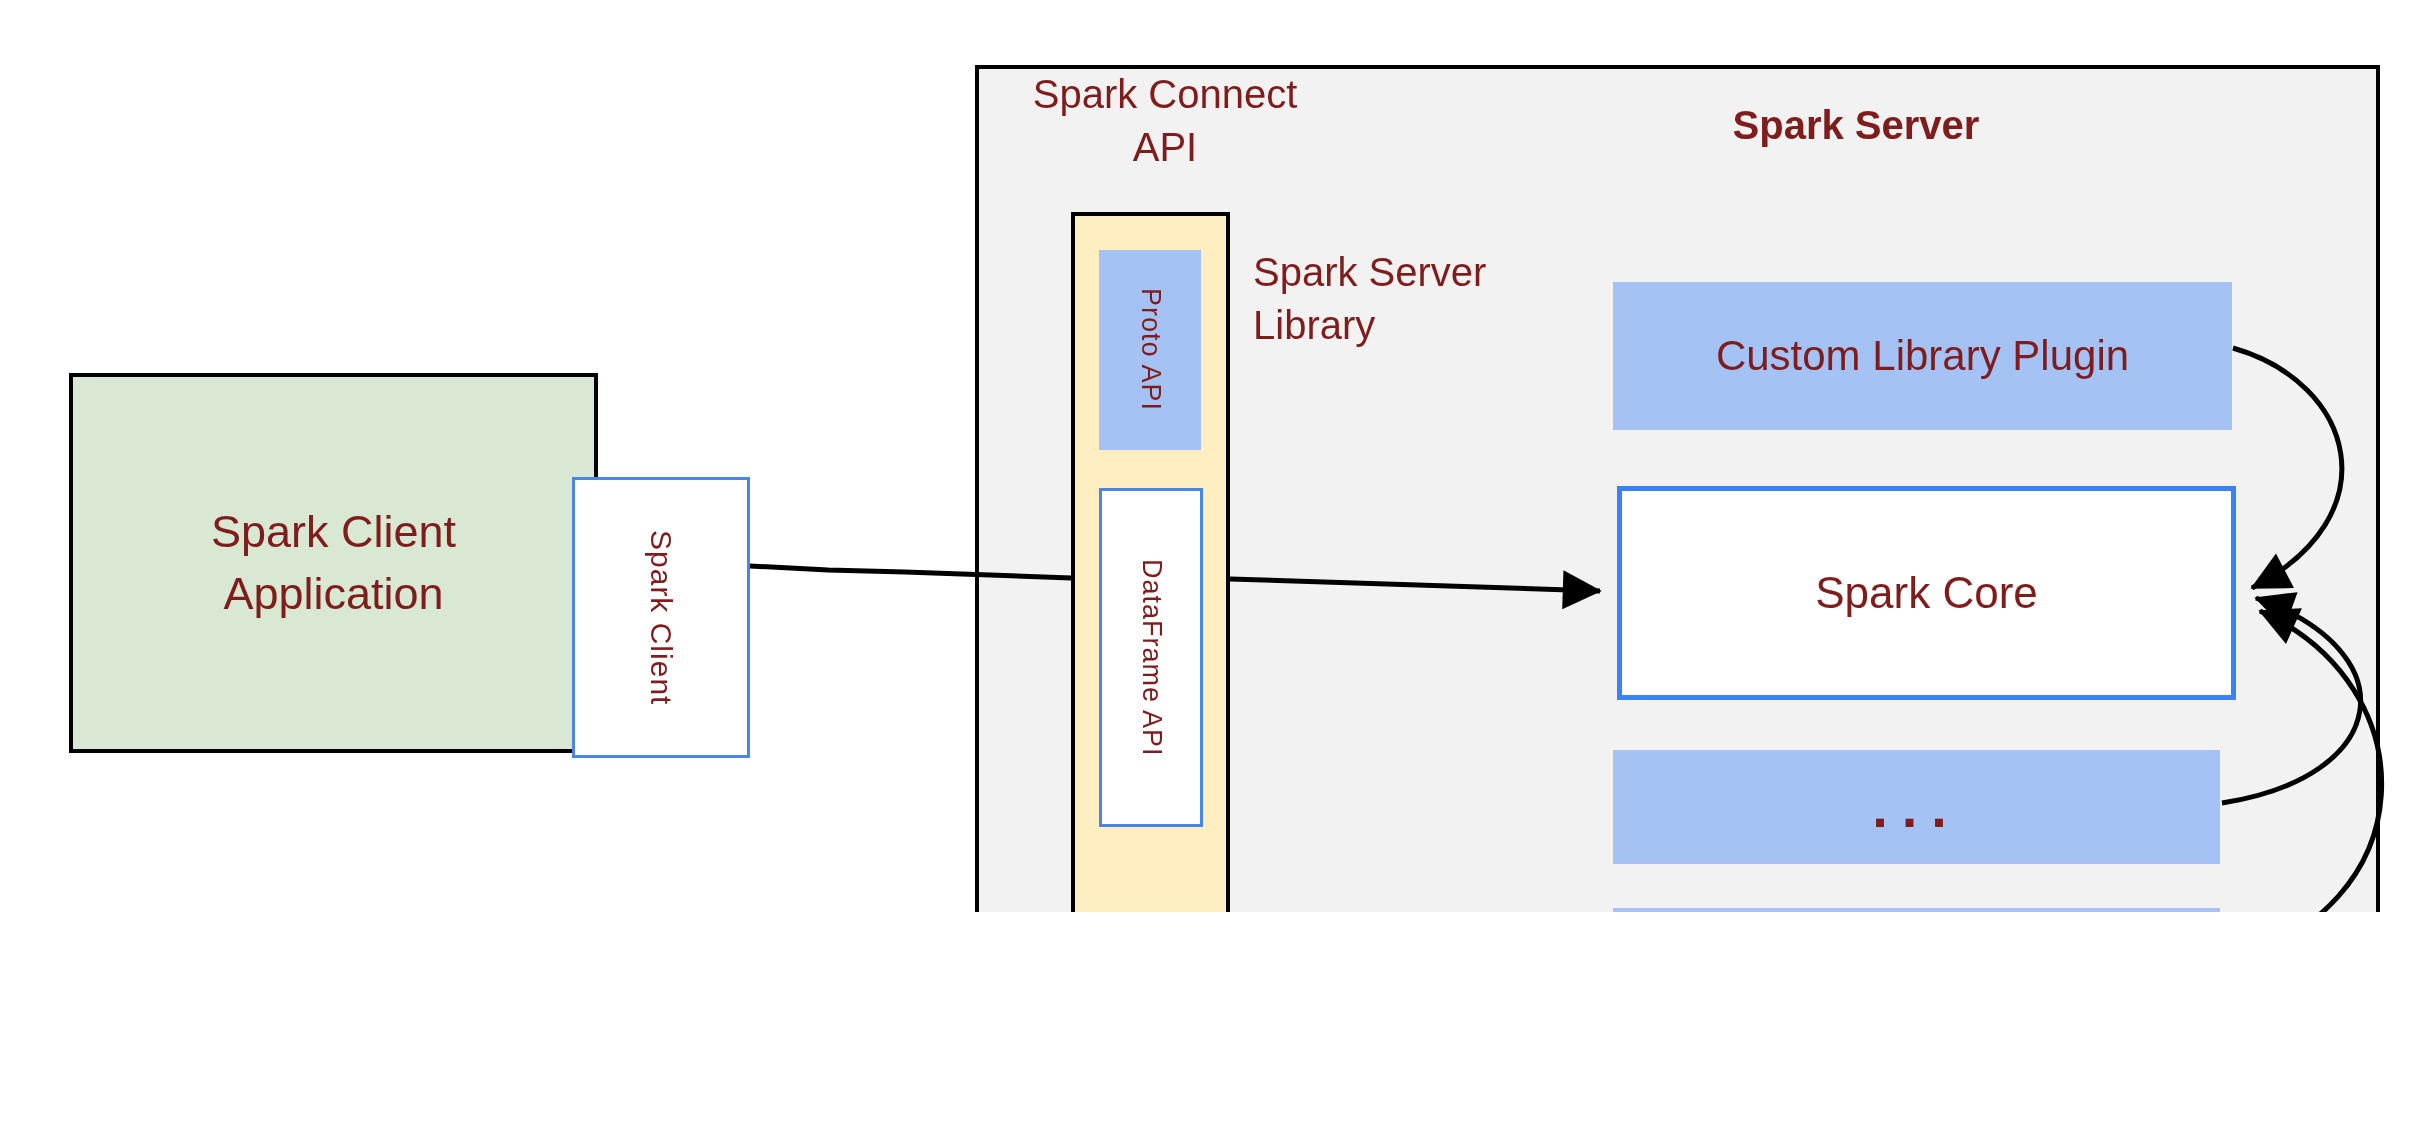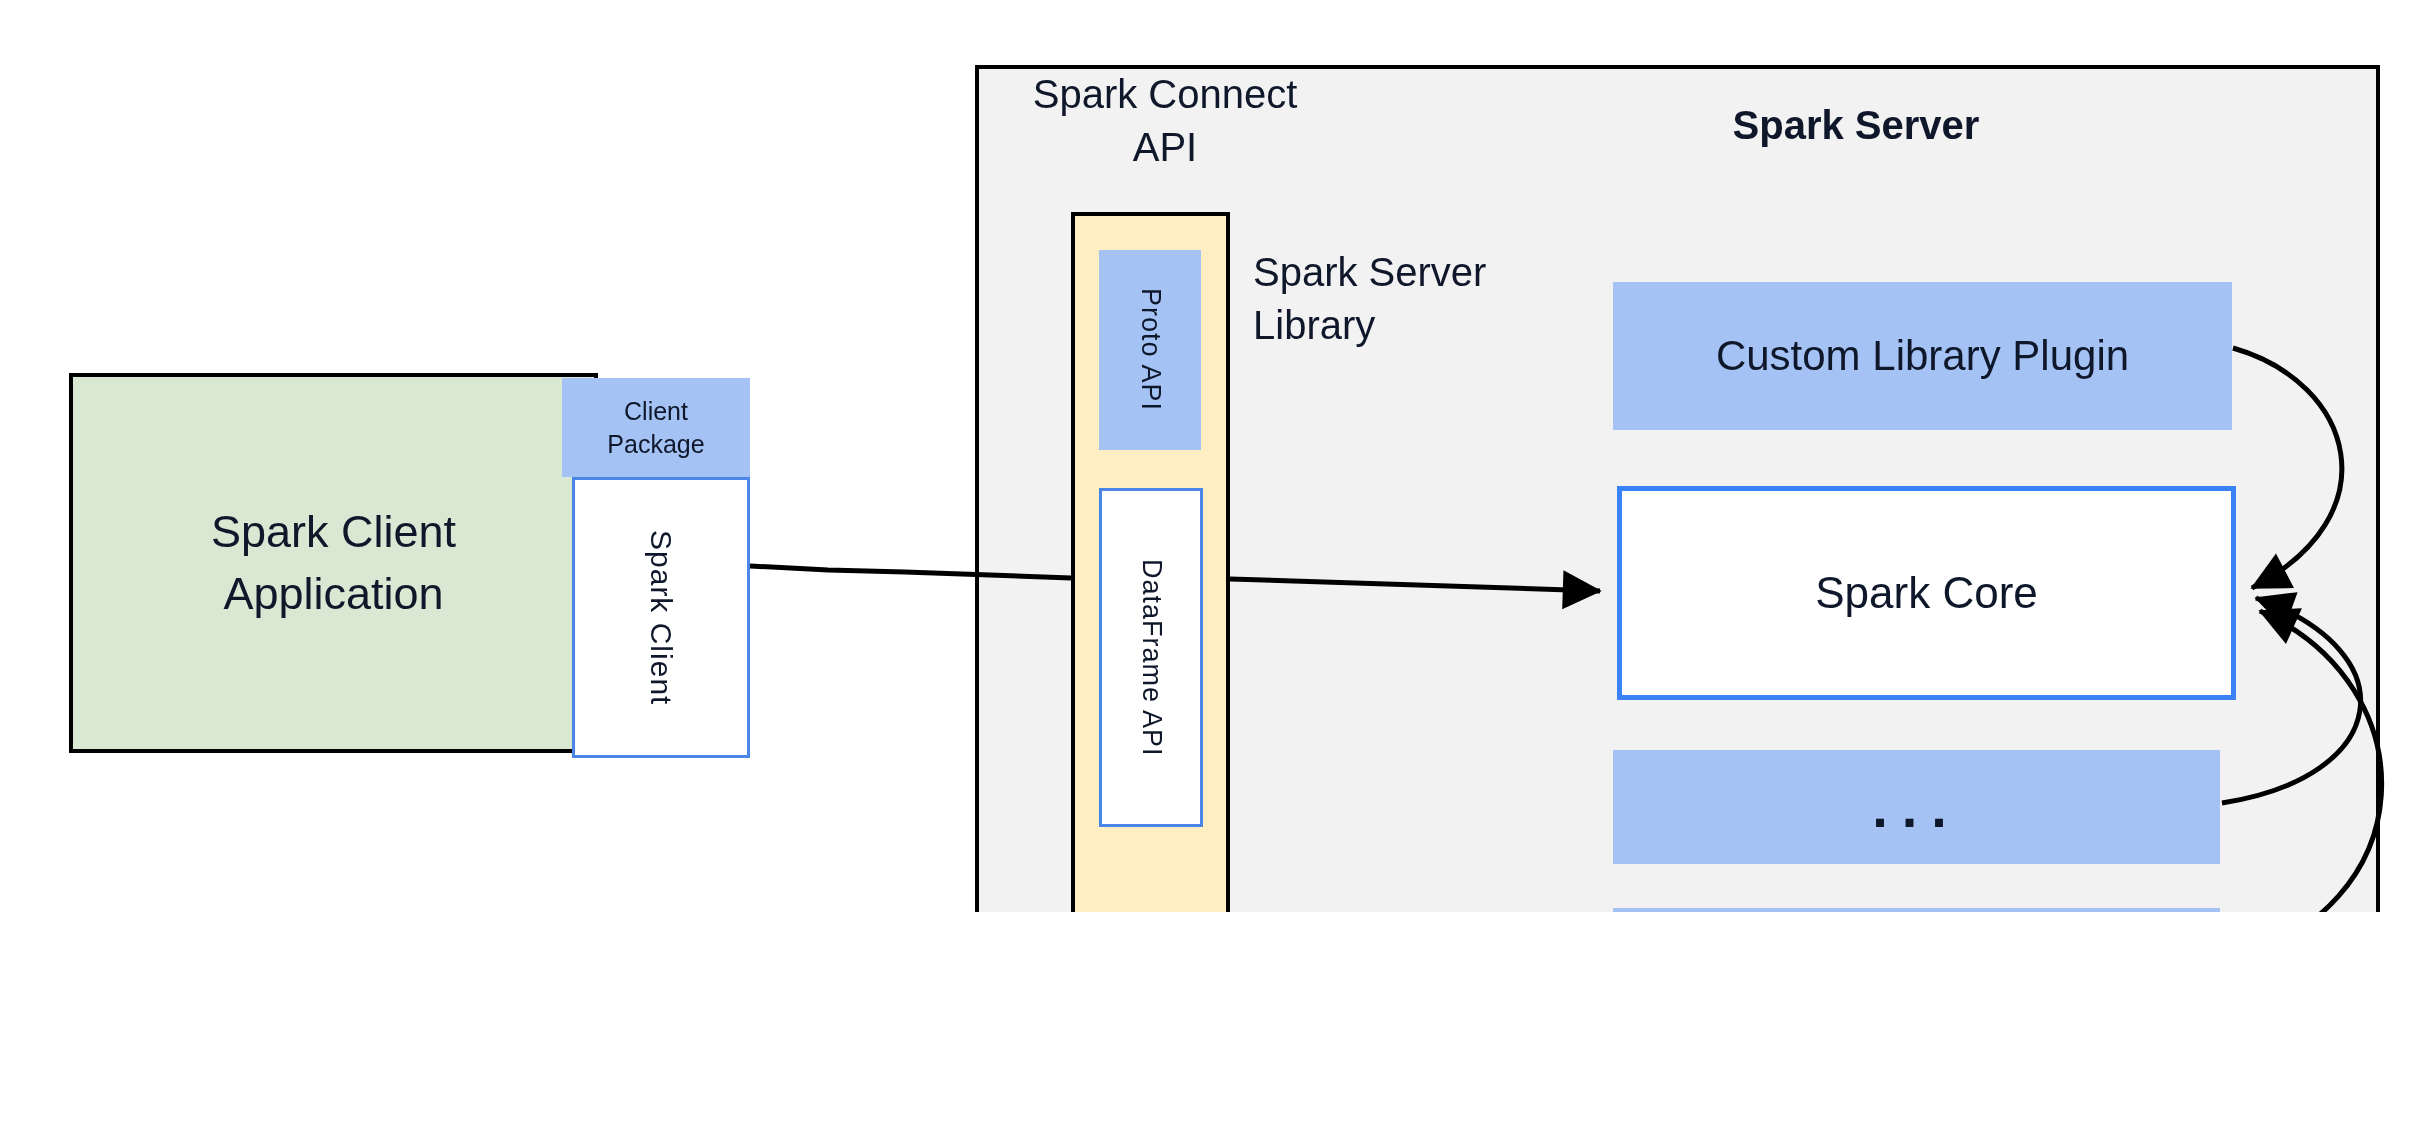--- a/index.html
+++ b/index.html
@@ -2,21 +2,21 @@
 <html><head>
 <meta charset="utf-8">
 <style>
   html, body { margin: 0; padding: 0; background: #ffffff; }
   .stage {
     position: relative;
     width: 2435px;
     height: 912px;
     background: #ffffff;
     font-family: "Liberation Sans", sans-serif;
-    color: #0f172a;
+    color: #7f1d1d;
     overflow: hidden;
   }
   .abs { position: absolute; box-sizing: border-box; }
   .center-flex { display: flex; align-items: center; justify-content: center; }
 
   
   .green-box {
     left: 69px; top: 373px; width: 529px; height: 380px;
     background: #d9e8d2; border: 4px solid #000000;
   }
@@ -122,24 +122,20 @@
 
   <div class="abs green-box center-flex">
     <div class="lbl">Spark Client
 Application</div>
   </div>
 
   <div class="abs spark-client center-flex">
     <span class="vtext">Spark Client</span>
   </div>
 
-  <div class="abs client-package center-flex">
-    <div class="lbl">Client
-Package</div>
-  </div>
 
   <svg class="connector-layer" viewBox="0 0 2435 1135" xmlns="http://www.w3.org/2000/svg">
     <defs>
       <marker id="ah" viewBox="0 0 12 12" refX="11" refY="6" markerWidth="8.5" markerHeight="8.5" orient="auto-start-reverse">
         <path d="M0.5,0.5 L11.5,6 L0.5,11.5 z" fill="#000000"></path>
       </marker>
     </defs>
 
     <path d="M 750 566 L 828 570 L 905 572 L 990 575 L 1071 578" fill="none" stroke="#000000" stroke-width="5"></path>
 

